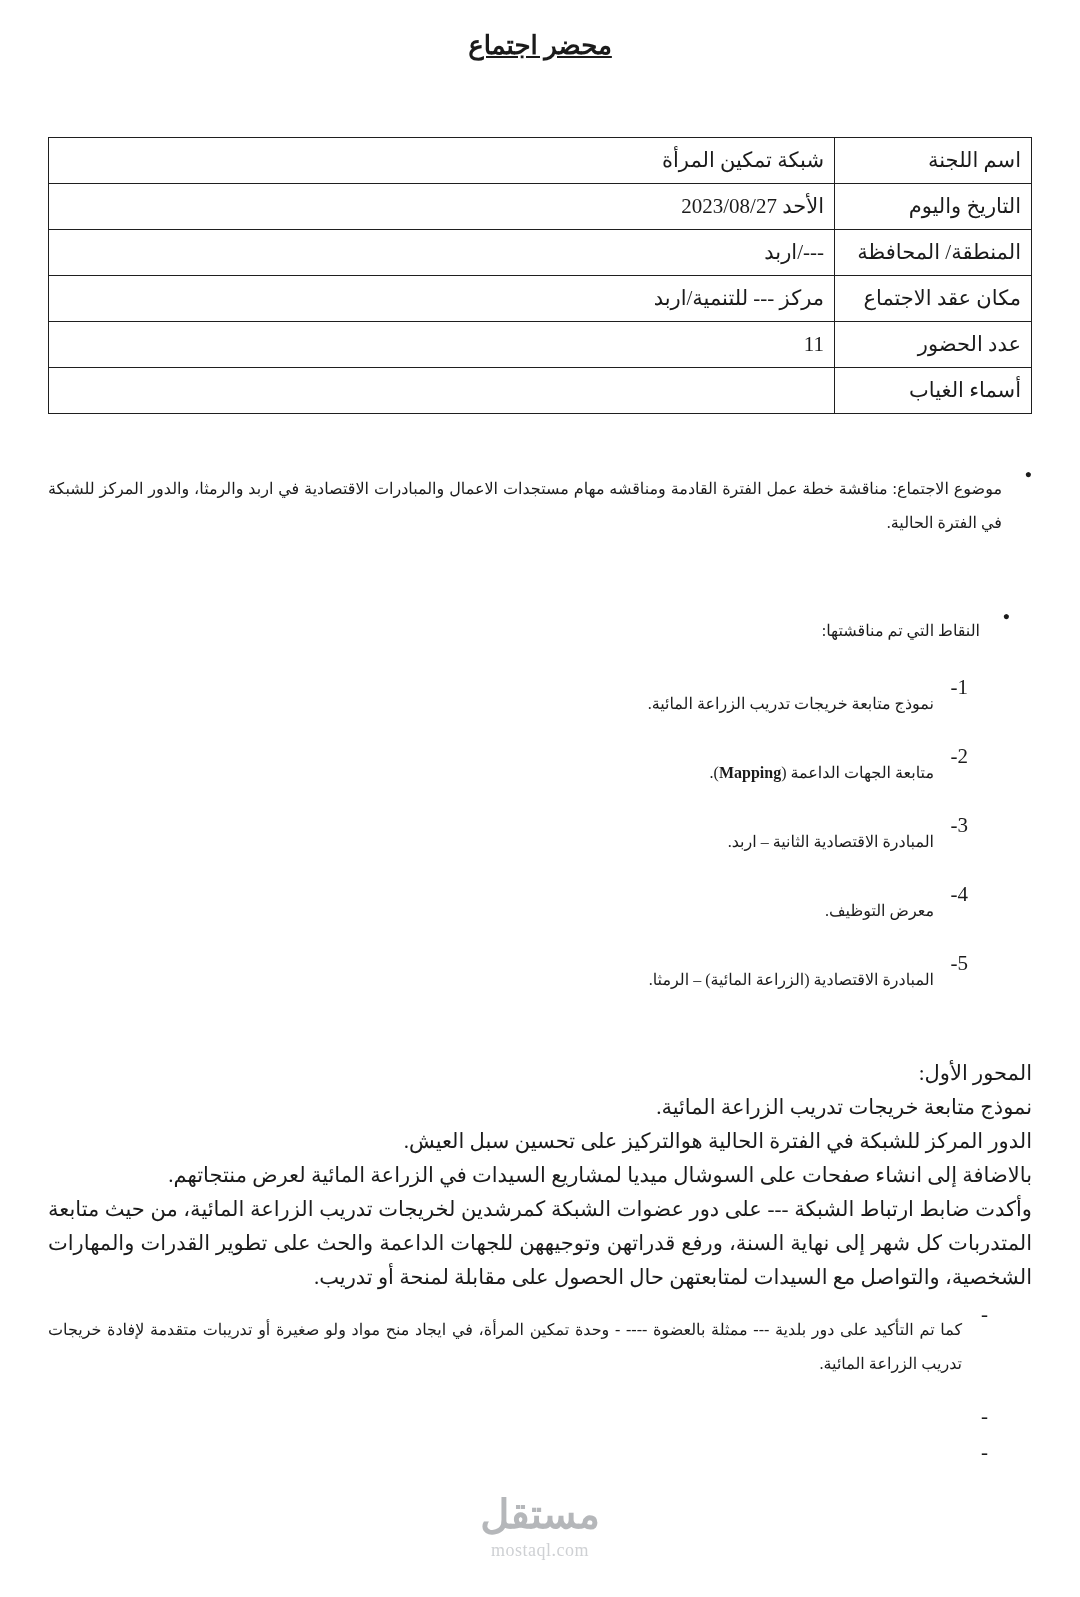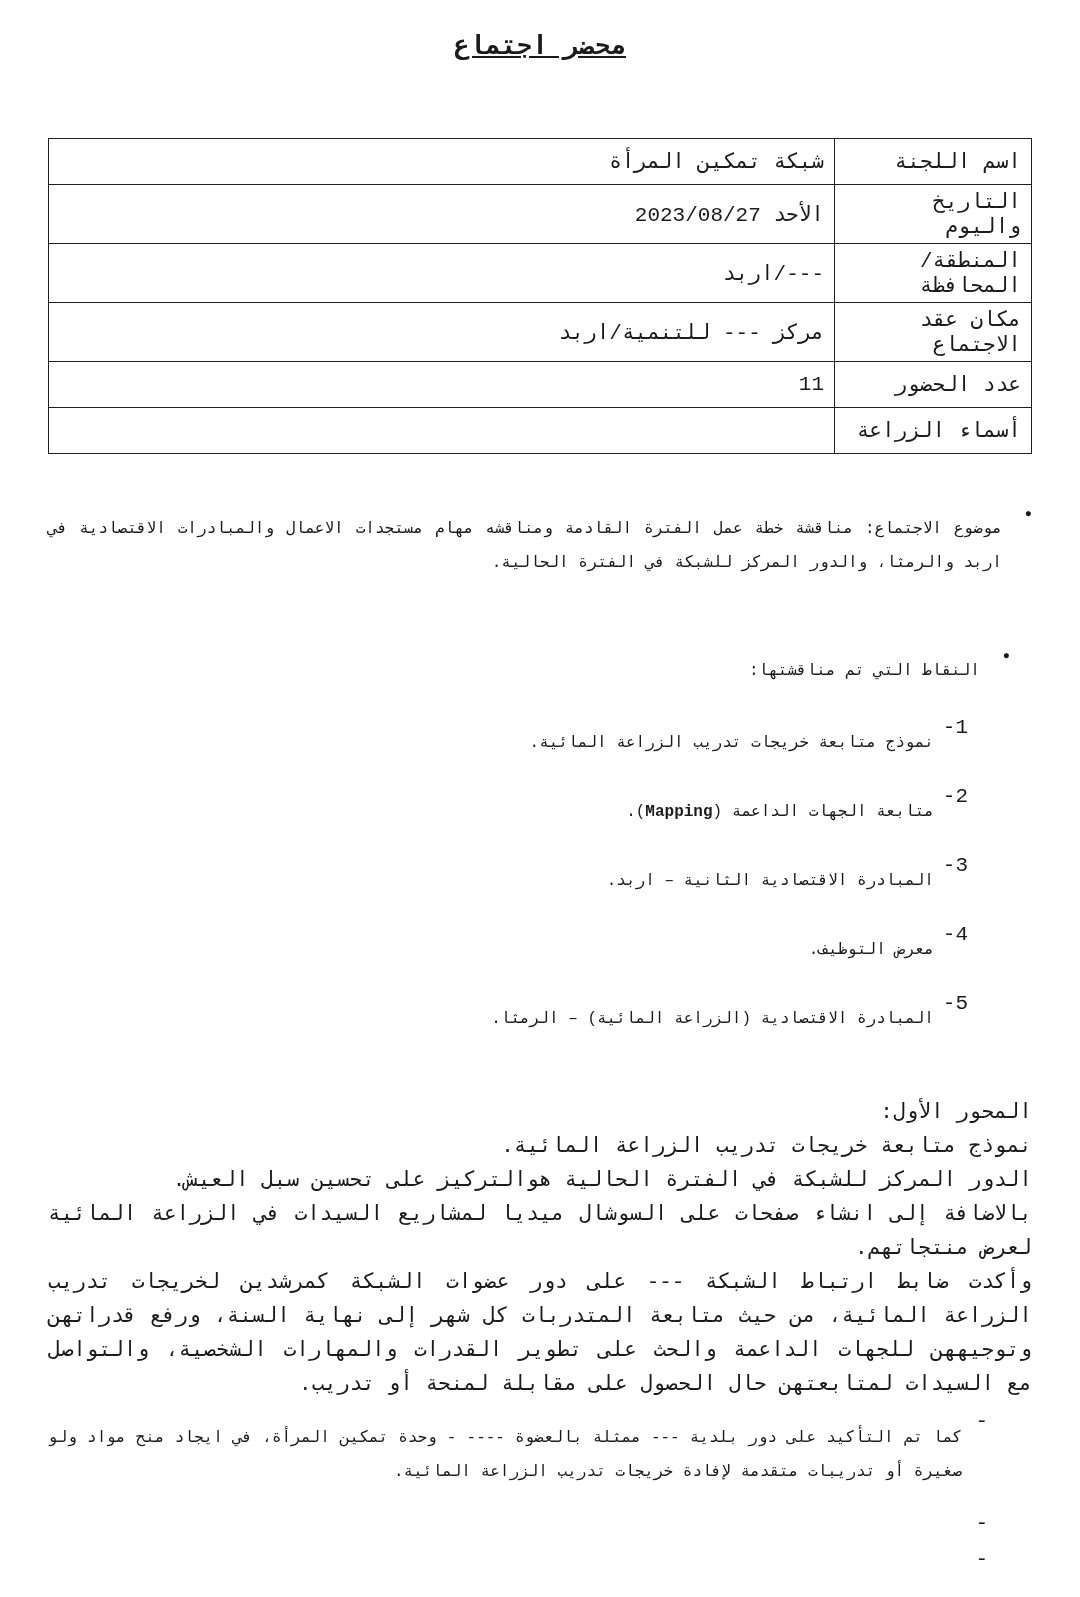--- a/index.html
+++ b/index.html
@@ -7,21 +7,21 @@
     padding: 0;
     background: #ffffff;
   }
   .page {
     position: relative;
     width: 1080px;
     height: 1597px;
     margin: 0 auto;
     background: #ffffff;
     direction: rtl;
-    font-family: Liberation Mono, monospace;
+    font-family: Liberation Serif, serif;
     color: #1b1b1b;
     padding: 30px 48px 0 48px;
     box-sizing: border-box;
     overflow: hidden;
   }
   .doc-title {
     text-align: center;
     font-size: 26px;
     font-weight: bold;
     text-decoration: underline;
@@ -107,21 +107,21 @@
       </tr>
       <tr>
         <td class="label-cell">مكان عقد الاجتماع</td>
         <td class="value-cell">مركز --- للتنمية/اربد</td>
       </tr>
       <tr>
         <td class="label-cell">عدد الحضور</td>
         <td class="value-cell">11</td>
       </tr>
       <tr>
-        <td class="label-cell">أسماء الزراعة</td>
+        <td class="label-cell">أسماء الغياب</td>
         <td class="value-cell"></td>
       </tr>
     </tbody>
   </table>
 
   <div class="flex-row subject-row">
     <span class="marker bullet-marker">●</span>
     <p class="txt justify">موضوع الاجتماع: مناقشة خطة عمل الفترة القادمة ومناقشه مهام مستجدات الاعمال والمبادرات الاقتصادية في اربد والرمثا، والدور المركز للشبكة في الفترة الحالية.</p>
   </div>
 
@@ -168,14 +168,18 @@
       <div class="flex-row dash-item">
         <span class="marker dash-marker">-</span>
       </div>
       <div class="flex-row dash-item">
         <span class="marker dash-marker">-</span>
 
       </div>
     </div>
   </div>
 
+  <div class="watermark">
+    <div class="wm-logo">مستقل</div>
+    <div class="wm-domain">mostaql.com</div>
+  </div>
 
 </div>
 
 </body></html>

